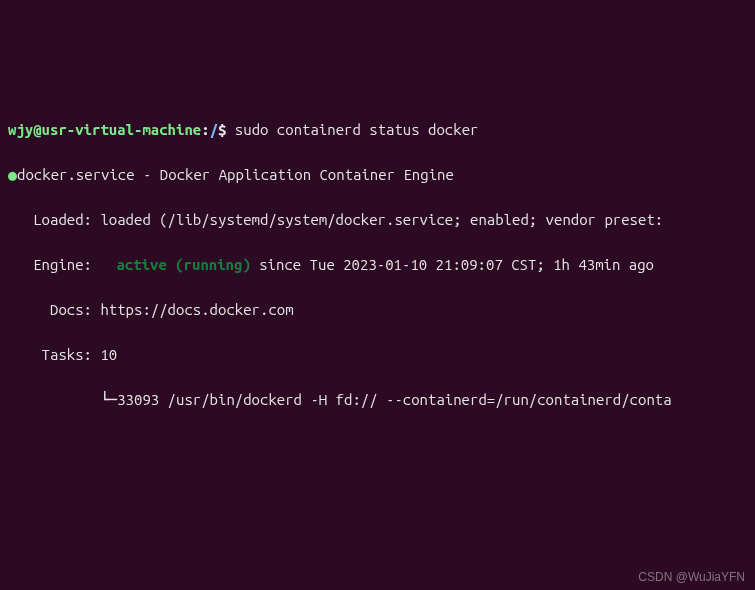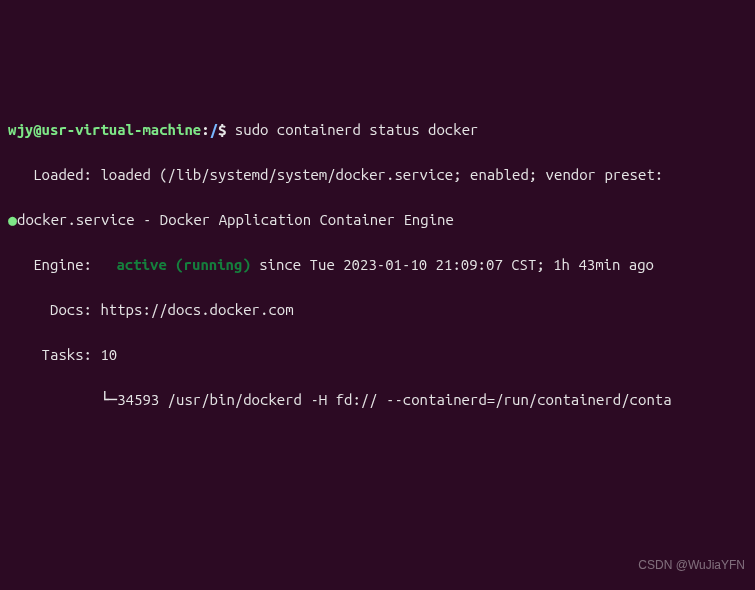--- a/index.html
+++ b/index.html
@@ -23,40 +23,40 @@
   .path { color: #79b8ff; font-weight: bold; }
   .dollar { color: #e6e6e6; font-weight: bold; }
   .cmd { color: #e6e6e6; }
   .dot { color: #7ee787; }
   .svc-title { color: #e6e6e6; }
   .active { color: #15803d; font-weight: bold; margin-left: 16px; }
   .label { color: #e6e6e6; }
   .watermark {
     position: absolute;
     right: 10px;
-    bottom: 16px;
+    bottom: 4px;
     color: rgba(230,230,230,0.45);
     font-size: 12px;
     font-family: sans-serif;
   }
   .blank { height: 1.5em; }
 </style>
 </head>
 <body>
 
 
 
 <div>
 <div class="line"><span class="user">wjy</span><span class="user">@</span><span class="user">usr-virtual-machine</span><span class="host-sep">:</span><span class="path">/</span><span class="dollar">$</span> <span class="cmd">sudo containerd status docker</span></div>
+<div class="line"><span class="dot">●</span><span class="svc-title">docker.service - Docker Application Container Engine</span></div>
 <div class="line"><span class="label">   Loaded: </span><span>loaded (/lib/systemd/system/docker.service; enabled; vendor preset:</span></div>
-<div class="line"><span class="dot">●</span><span class="svc-title">docker.service - Docker Application Container Engine</span></div>
 <div class="line"><span class="label">   Engine: </span><span class="active">active (running)</span><span> since Tue 2023-01-10 21:09:07 CST; 1h 43min ago</span></div>
 <div class="line"><span class="label">     Docs: </span><span>https://docs.docker.com</span></div>
 <div class="line"><span class="label">    Tasks: </span><span>10</span></div>
-<div class="line"><span>           └─34593 /usr/bin/dockerd -H fd:// --containerd=/run/containerd/conta</span></div>
+<div class="line"><span>           └─33093 /usr/bin/dockerd -H fd:// --containerd=/run/containerd/conta</span></div>
 <div class="blank"></div>
 
 
 
 
 
 
 
 
 

